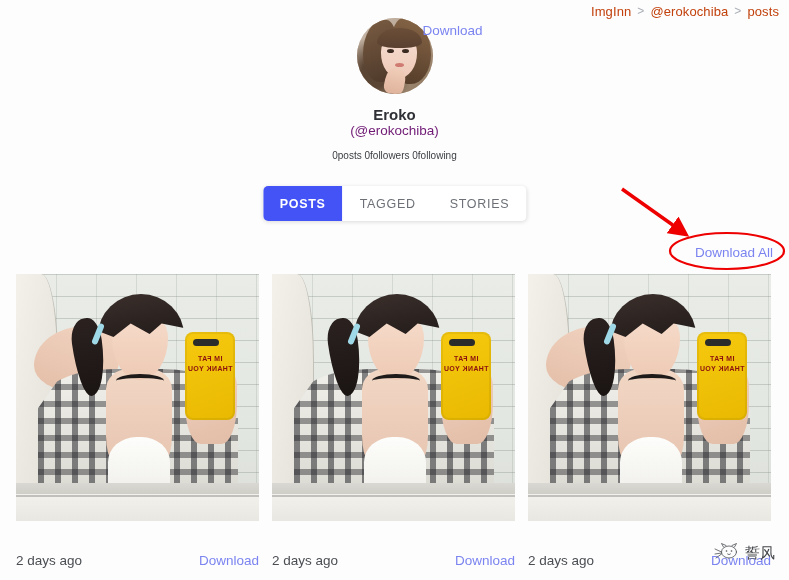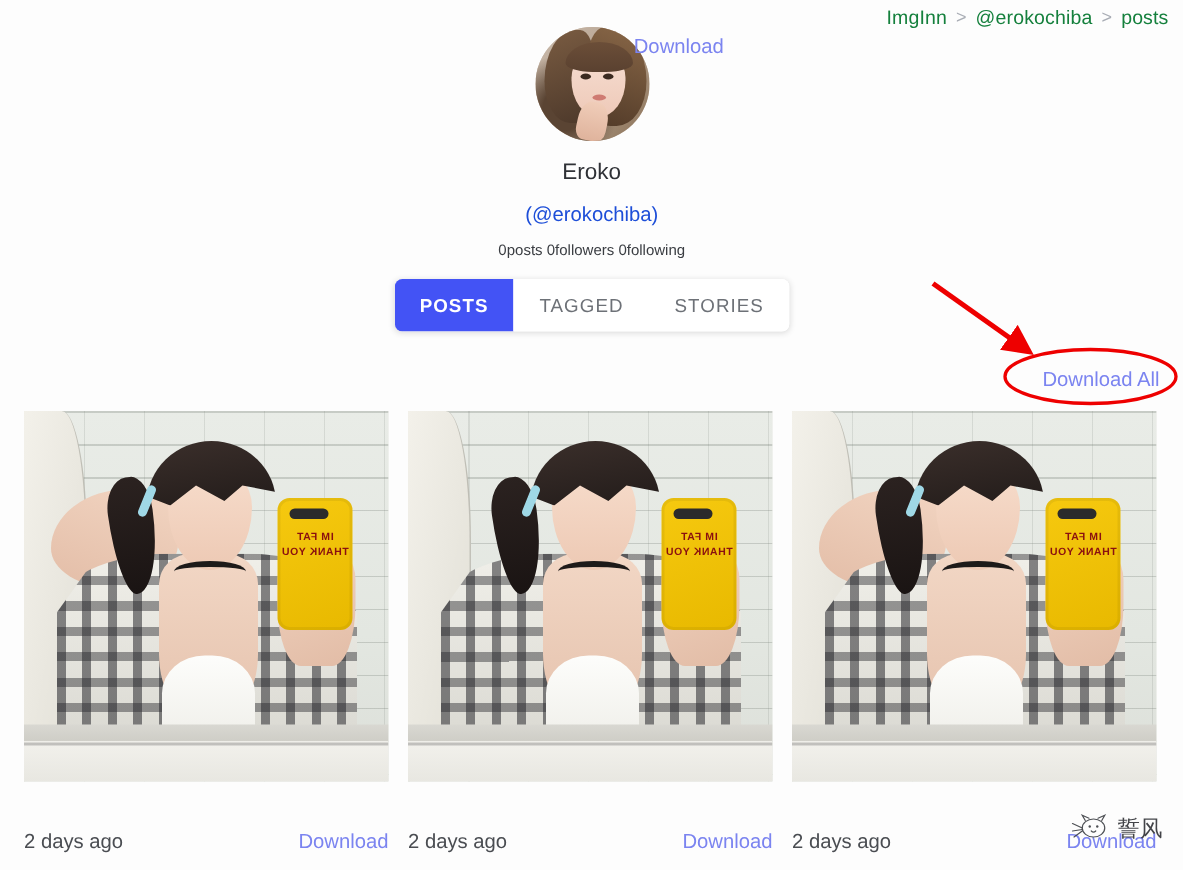--- a/index.html
+++ b/index.html
@@ -28,21 +28,21 @@
     right: 10px;
     height: 22px;
     display: flex;
     align-items: center;
     gap: 6px;
     font-size: 13px;
     color: #8a8f98;
     letter-spacing: 0.1px;
     white-space: nowrap;
   }
-  .breadcrumb .crumb { color: #15803d; }
+  .breadcrumb .crumb { color: #c2410c; }
   .breadcrumb .sep { color: #a9adb5; font-size: 12px; }
 
   
   .profile {
     position: absolute;
     left: 0;
     top: 18px;
     width: 789px;
     display: flex;
     flex-direction: column;
@@ -131,26 +131,26 @@
     font-size: 13.5px;
     color: #7b84f0;
     cursor: pointer;
     white-space: nowrap;
   }
 
   .display-name {
     font-size: 15px;
     color: #2f3136;
     margin-top: 6px;
-    font-weight: 400;
+    font-weight: 700;
   }
   .handle {
     font-size: 13.5px;
-    color: #1d4ed8;
-    margin-top: 12px;
+    color: #701a75;
+    margin-top: 0;
   }
   .stats {
     font-size: 10px;
     color: #3a3d42;
     margin-top: 12px;
     white-space: nowrap;
   }
 
   
   .tabs {

